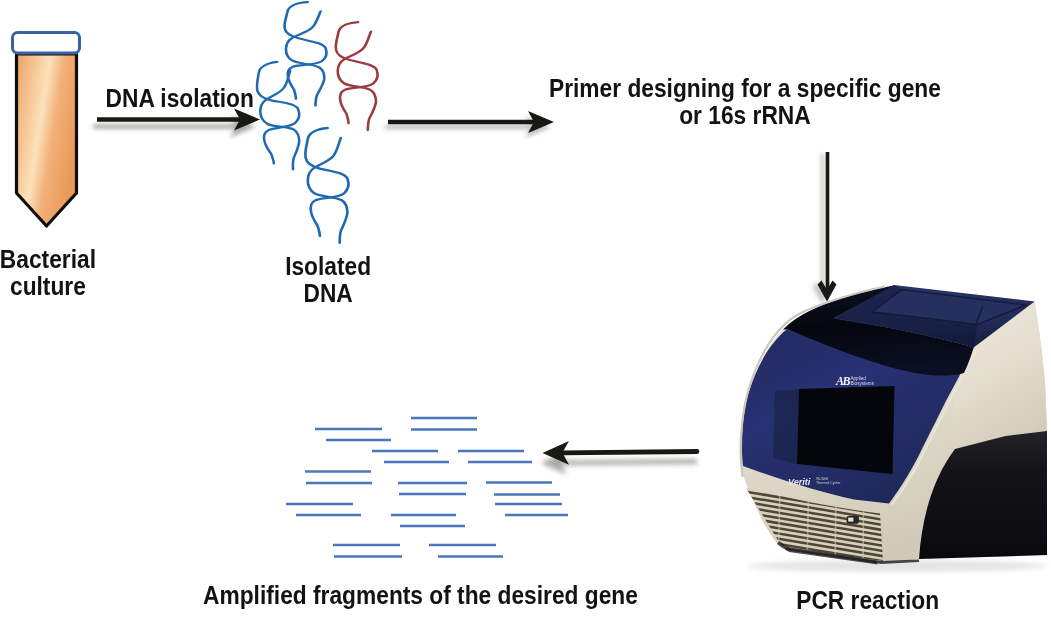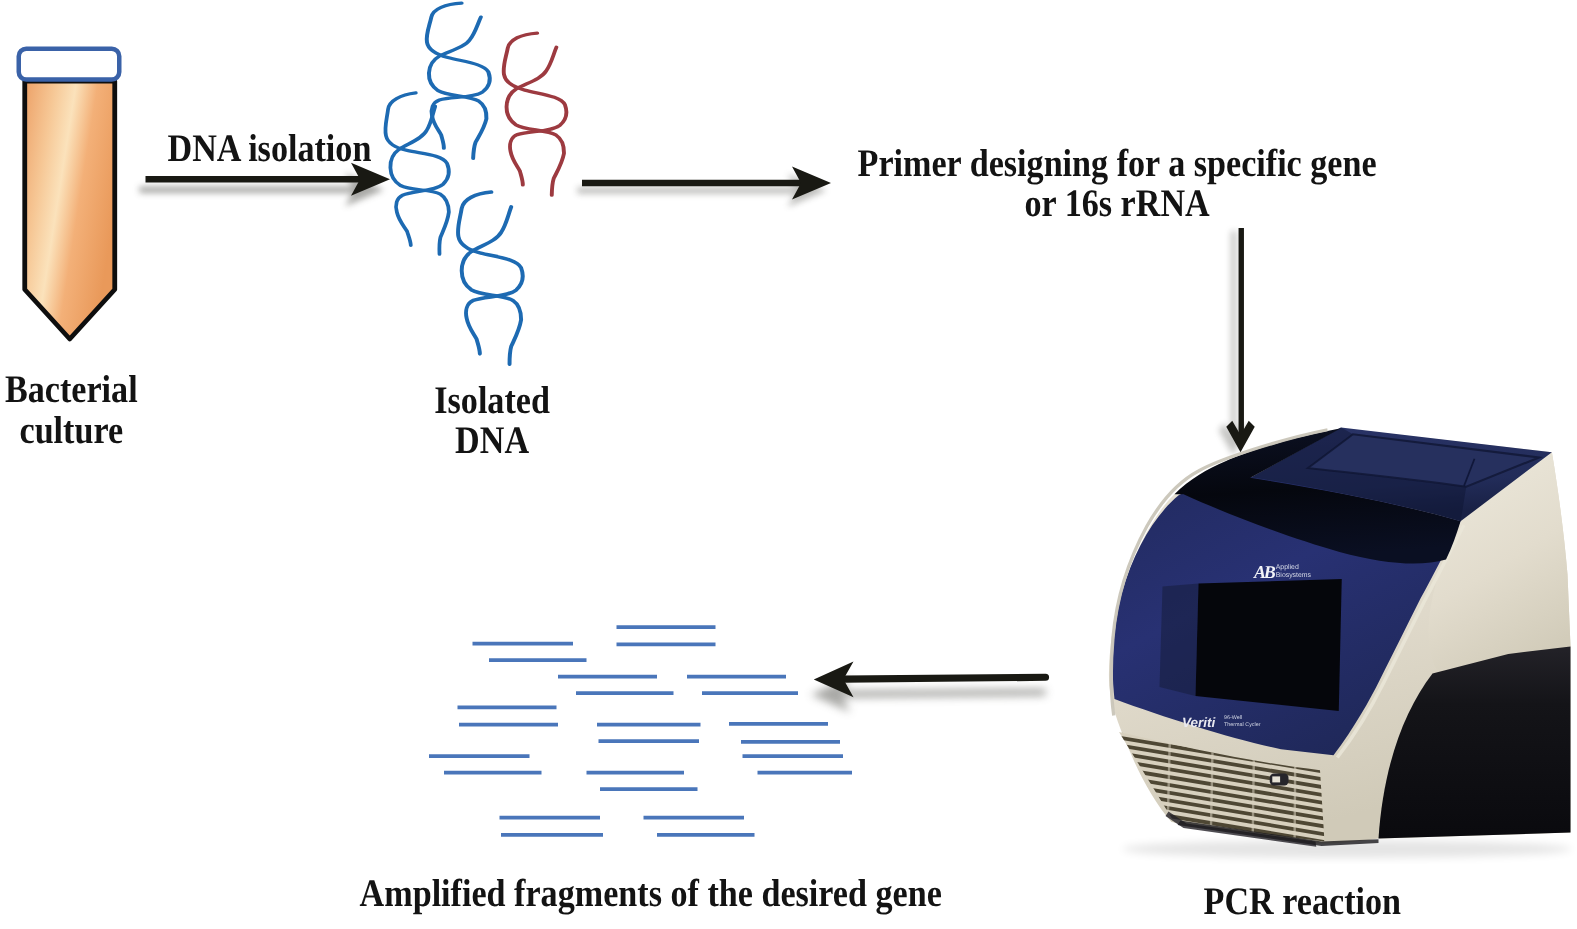--- a/index.html
+++ b/index.html
@@ -1,16 +1,16 @@
 <!DOCTYPE html>
 <html><head>
 <meta charset="utf-8">
 <style>
 html,body{margin:0;padding:0;width:1051px;height:619px;background:#ffffff;overflow:hidden;position:relative}
-.t{position:absolute;font-family:Liberation Serif, serif;font-weight:bold;font-size:26px;line-height:27px;color:#131313;text-align:center;white-space:nowrap}
+.t{position:absolute;font-family:Liberation Sans, sans-serif;font-weight:bold;font-size:26px;line-height:27px;color:#131313;text-align:center;white-space:nowrap}
 .t>span{display:inline-block;transform:scaleX(.875)}
 </style>
 </head>
 <body>
 <svg width="1051" height="619" style="position:absolute;left:0;top:0">
 <defs>
 <linearGradient id="tubeG" x1="0" y1="0.05" x2="1" y2="0.5">
  <stop offset="0" stop-color="#eda36a"></stop>
  <stop offset="0.26" stop-color="#f6c795"></stop>
  <stop offset="0.46" stop-color="#fbe2bb"></stop>
@@ -187,15 +187,15 @@
 <path d="M54,264 L148,278 L186,276.5 L186,279 L148,281 L52,267 Z" fill="#1a191d" opacity="0.8"></path>
 
 <rect x="113.5" y="232.7" width="12.5" height="8" rx="2.8" fill="#26252a"></rect>
 <rect x="115.2" y="234.6" width="5.2" height="4" fill="#e6e2d5"></rect>
 </g>
 </svg>
 
 <div class="t" style="left:-52px;top:246.3px;width:200px"><span>Bacterial<br>culture</span></div>
 <div class="t" style="left:79.5px;top:84.8px;width:200px"><span>DNA isolation</span></div>
 <div class="t" style="left:228px;top:252.5px;width:200px"><span>Isolated<br>DNA</span></div>
-<div class="t" style="left:495px;top:95px;width:500px"><span>Primer designing for a specific gene<br>or 16s rRNA</span></div>
+<div class="t" style="left:495px;top:75px;width:500px"><span>Primer designing for a specific gene<br>or 16s rRNA</span></div>
 <div class="t" style="left:768px;top:586.6px;width:200px"><span>PCR reaction</span></div>
-<div class="t" style="left:184px;top:581.6px;width:500px"><span>Amplified fragments of the desired gene</span></div>
+<div class="t" style="left:170px;top:581.6px;width:500px"><span>Amplified fragments of the desired gene</span></div>
 
 </body></html>

